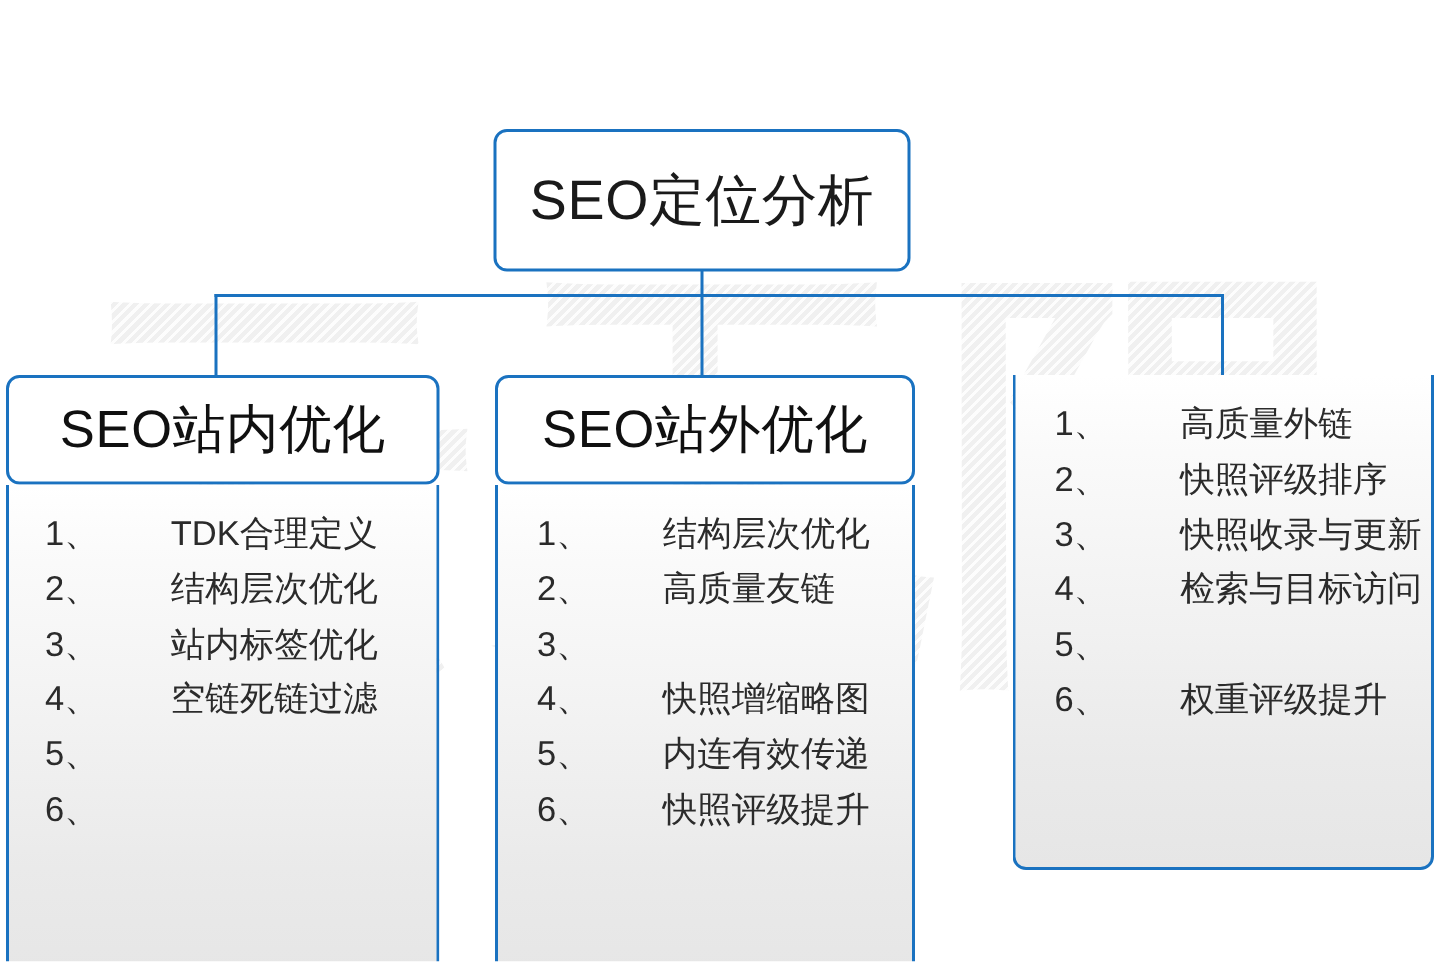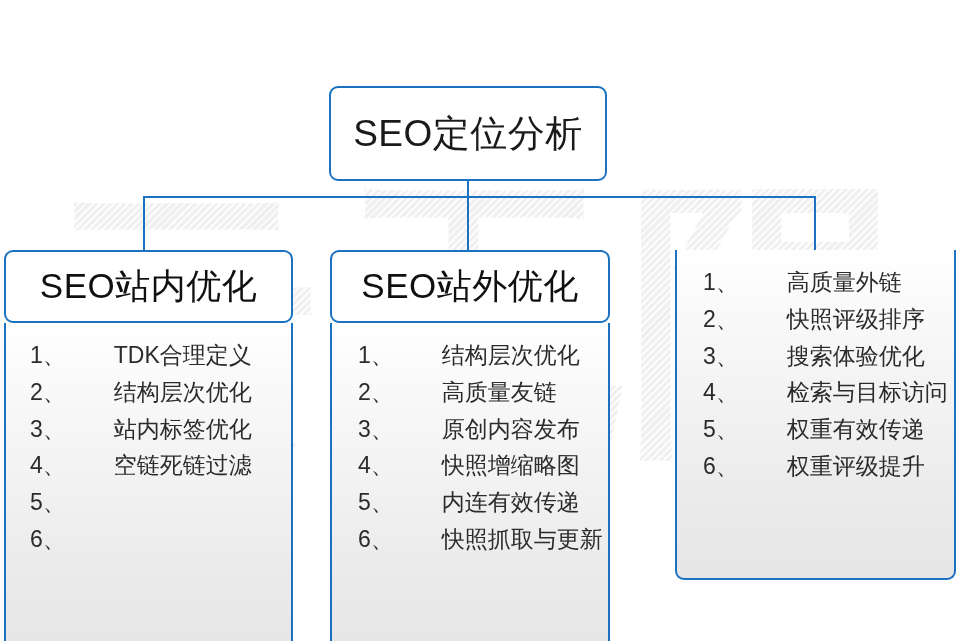--- a/index.html
+++ b/index.html
@@ -212,60 +212,58 @@
         <li>
           <span class="idx">1、</span>
           <span class="txt">结构层次优化</span>
         </li>
         <li>
           <span class="idx">2、</span>
           <span class="txt">高质量友链</span>
         </li>
         <li>
           <span class="idx">3、</span>
-          <span class="txt">原创内容发布</span>
         </li>
         <li>
           <span class="idx">4、</span>
           <span class="txt">快照增缩略图</span>
         </li>
         <li>
           <span class="idx">5、</span>
           <span class="txt">内连有效传递</span>
         </li>
         <li>
           <span class="idx">6、</span>
-          <span class="txt">快照抓取与更新</span>
+          <span class="txt">快照评级提升</span>
         </li>
       </ul>
     </div>
   </div>
 
   <div class="col" id="col-2">
     <div class="col-body">
       <ul>
         <li>
           <span class="idx">1、</span>
           <span class="txt">高质量外链</span>
         </li>
         <li>
           <span class="idx">2、</span>
           <span class="txt">快照评级排序</span>
         </li>
         <li>
           <span class="idx">3、</span>
-          <span class="txt">搜索体验优化</span>
+          <span class="txt">快照收录与更新</span>
         </li>
         <li>
           <span class="idx">4、</span>
           <span class="txt">检索与目标访问</span>
         </li>
         <li>
           <span class="idx">5、</span>
-          <span class="txt">权重有效传递</span>
         </li>
         <li>
           <span class="idx">6、</span>
           <span class="txt">权重评级提升</span>
         </li>
       </ul>
     </div>
   </div>
 
 </div>

